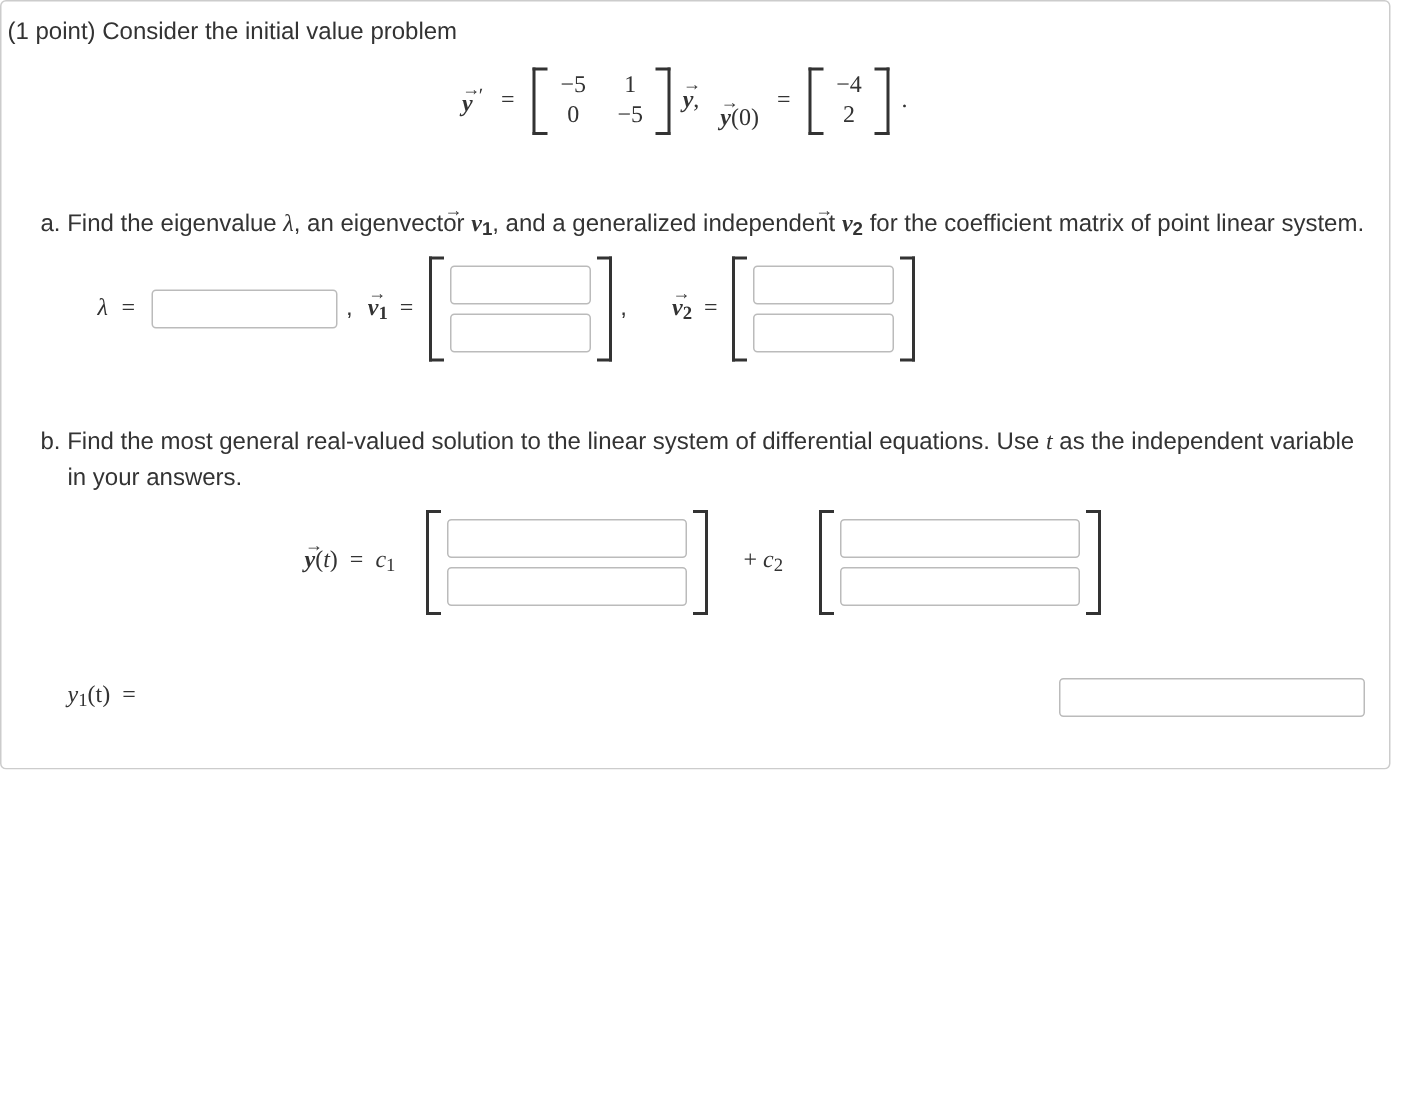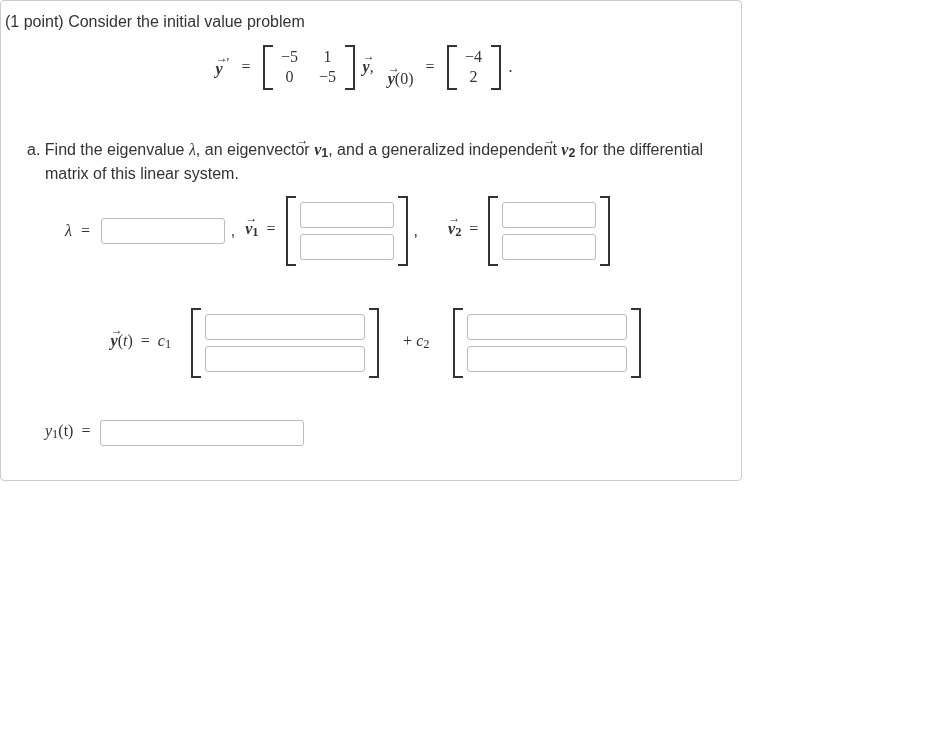--- a/index.html
+++ b/index.html
@@ -7,21 +7,21 @@
     font-family: Arial, Helvetica, sans-serif;
     font-size: 16px;
     color: #333;
     background: #fff;
   }
   .container {
     border: 1px solid #ccc;
     border-radius: 4px;
     padding: 12px 16px 24px 2px;
     margin: 0;
-    width: 742px;
+    width: 927px;
     box-sizing: border-box;
   }
   .intro {
     margin: 0 0 10px 0;
     padding-left: 2px;
   }
   .center-eq {
     text-align: center;
     margin: 14px 0 48px 0;
   }
@@ -83,20 +83,21 @@
     gap: 6px;
     margin-left: 38px;
     margin-top: 8px;
   }
   .row-left-c {
     display: flex;
     align-items: center;
     gap: 6px;
     margin-left: 18px;
     margin-top: 4px;
+    justify-content: space-between;
   }
   input.ans {
     border: 1px solid #bbb;
     border-radius: 3px;
     height: 26px;
     padding: 0 6px;
     font-size: 14px;
     box-sizing: border-box;
   }
   .w-eig { width: 124px; }
@@ -188,21 +189,21 @@
         </span>
         <span class="br-side br-right"></span>
       </span>
       <span>.</span>
     </span>
   </div>
 
   <div class="part">
     <p class="part-text">
       <span>a.</span>
-      <span>Find the eigenvalue </span><span class="math-it">λ</span><span>, an eigenvector </span><span class="vec bold-it"><span>v</span></span><span class="sub">1</span><span>, and a generalized independent </span><span class="vec bold-it"><span>v</span></span><span class="sub">2</span><span> for the differential matrix of this linear system.</span>
+      <span>Find the eigenvalue </span><span class="math-it">λ</span><span>, an eigenvector </span><span class="vec bold-it"><span>v</span></span><span class="sub">1</span><span>, and a generalized independent </span><span class="vec bold-it"><span>v</span></span><span class="sub">2</span><span> for the coefficient matrix of point linear system.</span>
     </p>
 
     <div class="row-left">
       <span class="math-it"><span>λ</span> <span class="eq-sign">=</span></span>
       <input class="ans w-eig" style="">
       <span>,</span>
 
       <span class="inline-math" style="padding-left:4px;">
         <span class="vec bold-it"><span>v</span></span><span class="sub">1</span>
         <span class="eq-sign">=</span>
@@ -226,20 +227,24 @@
         <span class="br-content">
           <input class="ans w-vcell" style="">
           <input class="ans w-vcell" style="">
         </span>
         <span class="br-side br-right"></span>
       </span>
     </div>
   </div>
 
   <div class="part">
+    <p class="part-text">
+      <span>b.</span>
+      <span>Find the most general real-valued solution to the linear system of differential equations. Use </span><span class="math-it">t</span><span> as the independent variable in your answers.</span>
+    </p>
 
     <div class="row">
       <span class="inline-math">
         <span class="vec bold-it">y</span>(<span class="math-it">t</span>) <span class="eq-sign">=</span>
         <span class="math-it">c</span><span class="sub-plain">1</span>
       </span>
       <span class="bracket">
         <span class="br-side br-left"></span>
         <span class="br-content">
           <input class="ans w-gen" style="">

